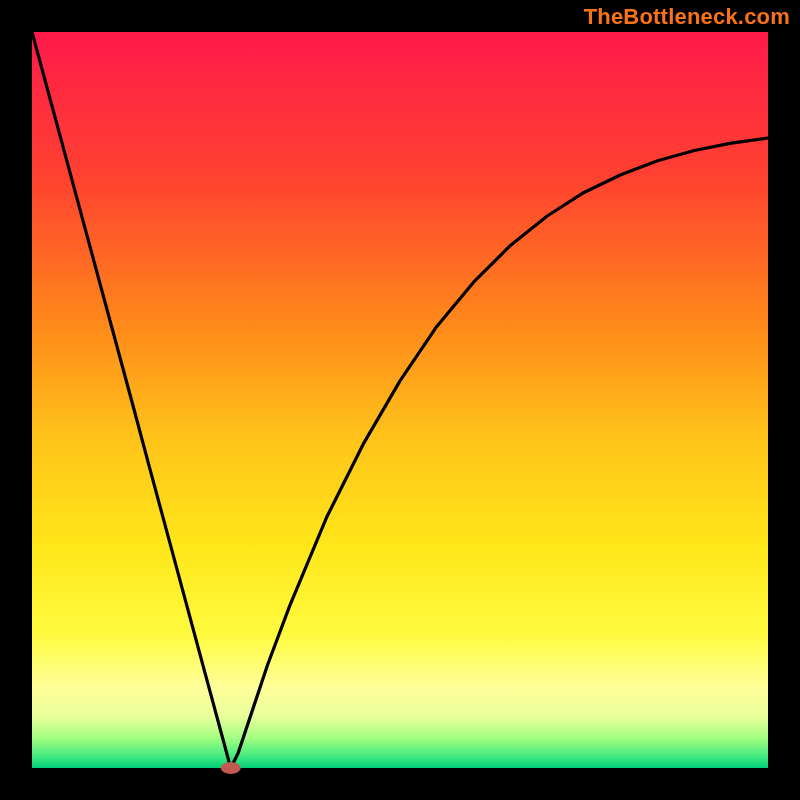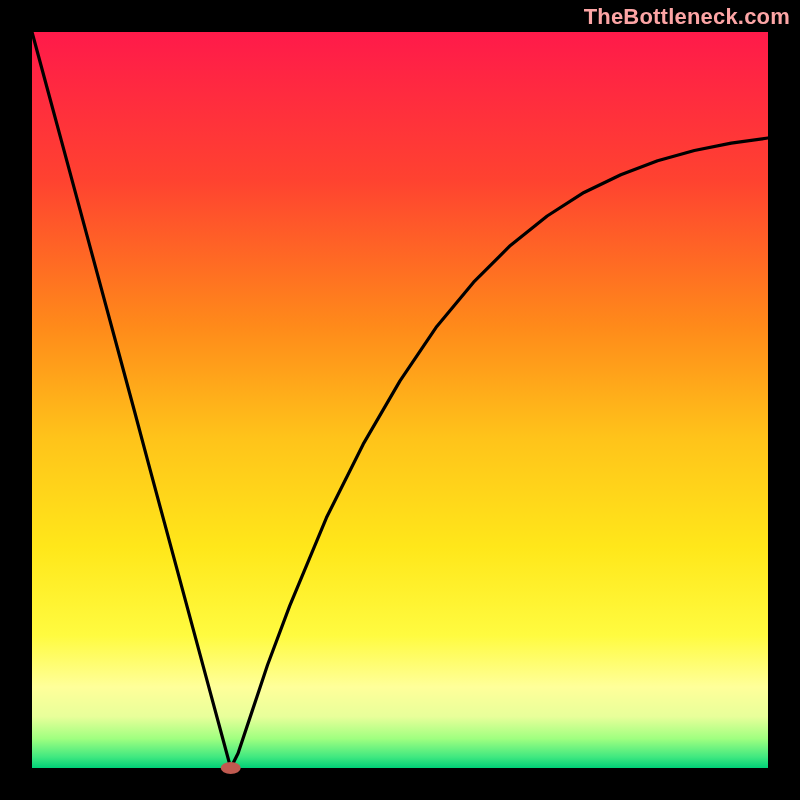--- a/index.html
+++ b/index.html
@@ -16,21 +16,21 @@
     height: 800px;
     background: #000;
   }
   .watermark {
     position: absolute;
     top: 4px;
     right: 10px;
     font-family: Arial, Helvetica, sans-serif;
     font-size: 22px;
     font-weight: bold;
-    color: #fca5a5;
+    color: #f97316;
     letter-spacing: 0.2px;
     z-index: 50;
     pointer-events: none;
   }
   svg {
     position: absolute;
     top: 0;
     left: 0;
   }
 </style>

